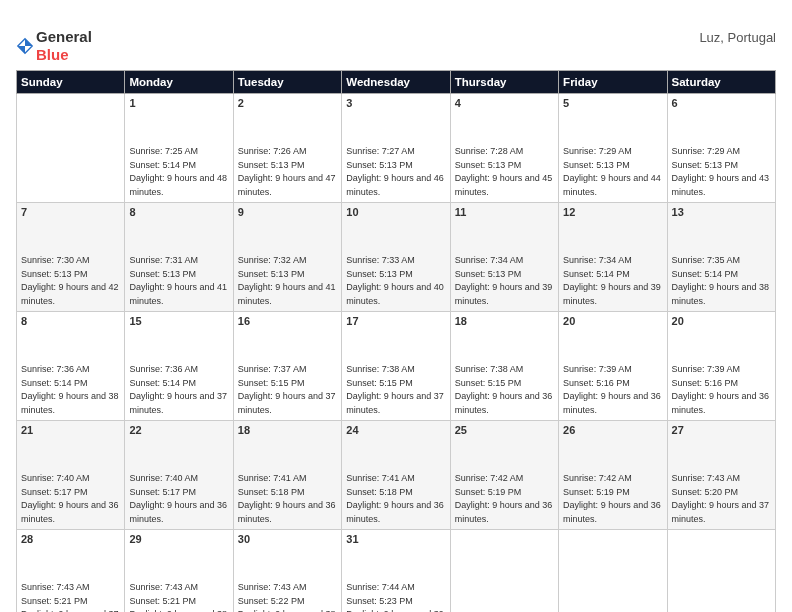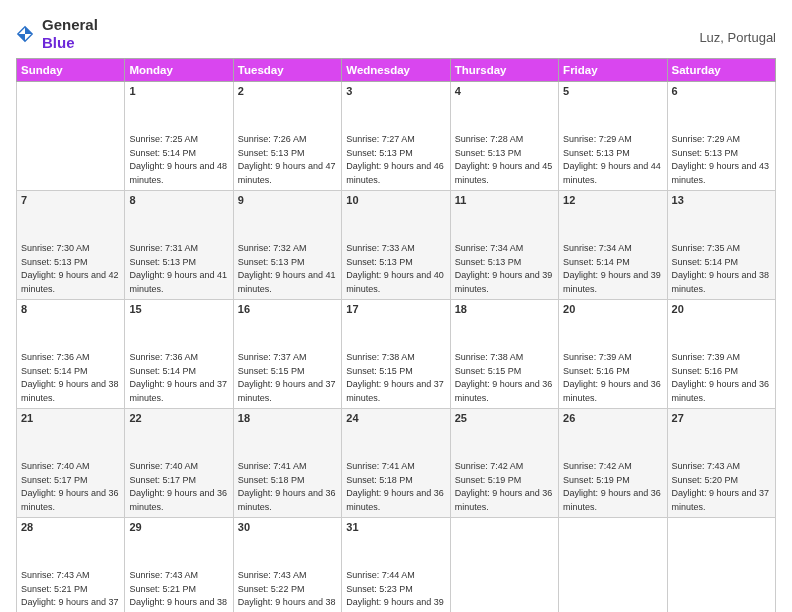--- a/index.html
+++ b/index.html
@@ -18,31 +18,32 @@
     }
     .header-row {
       display: flex;
       justify-content: space-between;
       align-items: flex-start;
       margin-bottom: 6px;
     }
     .logo {
       display: flex;
       align-items: center;
-      gap: 8px;
+      gap: 2px;
+      margin-top: 12px;
     }
     .logo-text-general {
       font-size: 15px;
       font-weight: bold;
       color: #333;
     }
     .logo-text-blue {
       font-size: 15px;
       font-weight: bold;
-      color: #6d28d9;
+      color: #ef4444;
     }
     .logo-icon {
       width: 18px;
       height: 18px;
     }
     .title-block {
       text-align: right;
     }
     .month-title {
       font-size: 30px;
@@ -54,21 +55,21 @@
       font-size: 13px;
       color: #555;
       margin-top: 14px;
     }
     table {
       width: 100%;
       border-collapse: collapse;
       table-layout: fixed;
     }
     thead tr th {
-      background-color: #d946ef;
+      background-color: #0f172a;
       color: #fff;
       font-size: 11.5px;
       font-weight: bold;
       padding: 5px 4px;
       text-align: left;
       border: 1px solid #aaa;
       margin-left: 18px;
     }
     tbody tr td {
       border: 1px solid #ccc;

